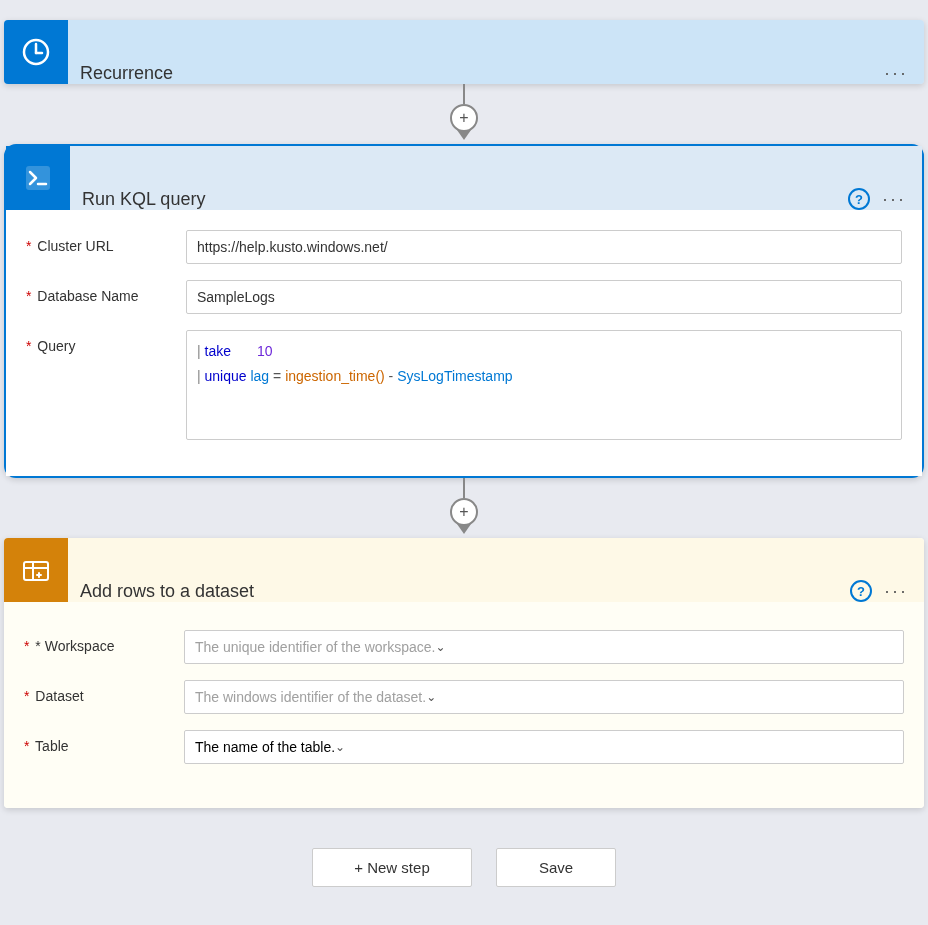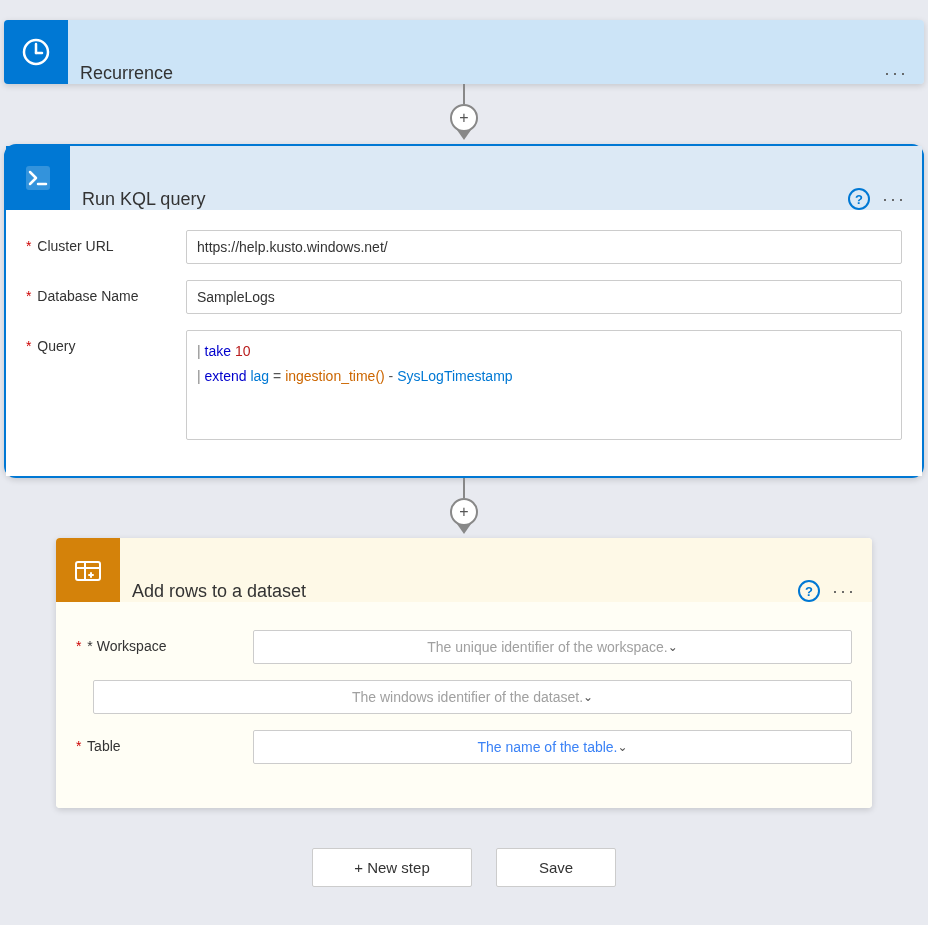--- a/index.html
+++ b/index.html
@@ -200,41 +200,42 @@
 
     .query-pipe {
       color: #888;
     }
 
     .query-keyword {
       color: #0000cc;
     }
 
     .query-number {
-      color: #b91c1c;
+      color: #6d28d9;
+      margin-left: 22px;
     }
 
     .query-function {
       color: #cc6600;
     }
 
     .query-operator {
       color: #555;
     }
 
     .query-field {
       color: #0078d4;
       margin-top: 36px;
     }
 
     
     .addrows-card {
       background: white;
       border-radius: 4px;
-      width: 816px;
+      width: 920px;
       box-shadow: 0 2px 6px rgba(0,0,0,0.15);
       overflow: hidden;
     }
 
     .addrows-header {
       background-color: #fef9e7;
     }
 
     .addrows-icon-bg {
       background-color: #d4820a;
@@ -248,23 +249,22 @@
     .field-select {
       flex: 1;
       border: 1px solid #ccc;
       border-radius: 2px;
       padding: 8px 10px;
       font-size: 14px;
       color: #a0a0a0;
       background: white;
       display: flex;
       align-items: center;
-      justify-content: center;
+      justify-content: flex-start;
       cursor: pointer;
-      margin-left: 17px;
     }
 
     .chevron-down {
       color: #555;
       font-size: 12px;
     }
 
     
     .bottom-actions {
       display: flex;
@@ -362,21 +362,21 @@
       <div class="field-row">
         <div class="field-label">
           <span class="required-star">*</span>
           <span>Query</span>
         </div>
         <div class="query-content">
           <div class="query-line">
             <span class="query-pipe">| </span><span class="query-keyword">take</span><span> </span><span class="query-number">10</span>
           </div>
           <div class="query-line">
-            <span class="query-pipe">| </span><span class="query-keyword">extend</span><span> </span><span class="query-field">lag</span><span class="query-operator"> = </span><span class="query-function">ingestion_time()</span><span class="query-operator"> - </span><span class="query-field">SysLogTimestamp</span>
+            <span class="query-pipe">| </span><span class="query-keyword">unique</span><span> </span><span class="query-field">lag</span><span class="query-operator"> = </span><span class="query-function">ingestion_time()</span><span class="query-operator"> - </span><span class="query-field">SysLogTimestamp</span>
           </div>
         </div>
       </div>
     </div>
   </div>
 
   <div class="connector">
     <div class="connector-line"></div>
     <div class="connector-plus">+</div>
     <div class="connector-arrow"></div>
@@ -408,33 +408,37 @@
           <span class="required-star">*</span>
           <span>* Workspace</span>
         </div>
         <div class="field-select">
           <span style="color:#a0a0a0;">The unique identifier of the workspace.</span>
           <span class="chevron-down">⌄</span>
         </div>
       </div>
 
       <div class="field-row">
+        <div class="field-label">
+          <span class="required-star">*</span>
+          <span>Dataset</span>
+        </div>
         <div class="field-select">
           <span style="color:#a0a0a0;">The windows identifier of the dataset.</span>
           <span class="chevron-down">⌄</span>
         </div>
       </div>
 
       <div class="field-row">
         <div class="field-label">
           <span class="required-star">*</span>
           <span>Table</span>
         </div>
         <div class="field-select">
-          <span style="color:#3b82f6;">The name of the table.</span>
+          <span style="color:#000000;">The name of the table.</span>
           <span class="chevron-down">⌄</span>
         </div>
       </div>
     </div>
   </div>
 
   <div class="bottom-actions">
     <button class="btn btn-new-step">+ New step</button>
     <button class="btn btn-save">Save</button>
   </div>

